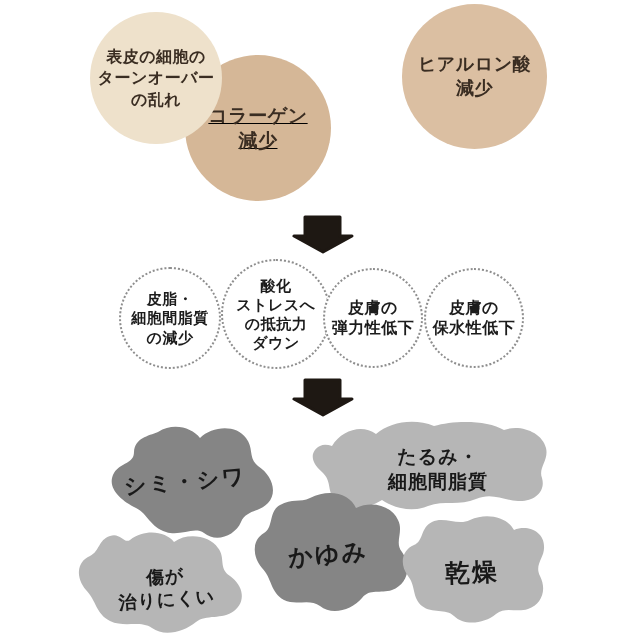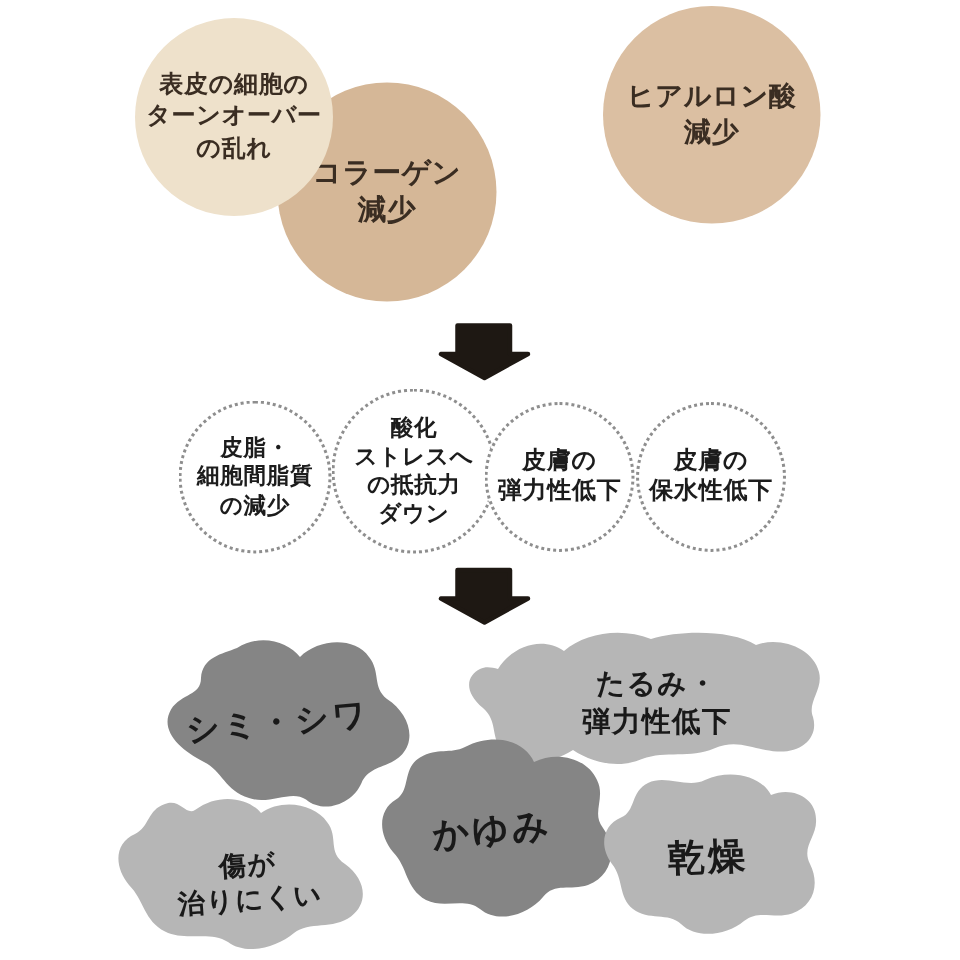--- a/index.html
+++ b/index.html
@@ -29,21 +29,21 @@
   .btext{
     position:absolute;white-space:pre-line;text-align:center;font-weight:bold;
     color:#191919;line-height:1.3;letter-spacing:2px;
   }
 </style>
 </head>
 <body>
 
 <div class="stage">
 
-  <div class="circle" style="left: 185px; top: 55px; width: 146px; height: 146px; background: rgb(213, 183, 151);">
+  <div class="circle" style="left: 185px; top: 55px; width: 146px; height: 146px; background: rgb(213, 183, 151); text-decoration: underline;">
     <div class="ctext" style="font-size:19px">コラーゲン
 減少</div>
   </div>
 
   <div class="circle" style="left: 402px; top: 4px; width: 145px; height: 145px; background: rgb(219, 191, 162);">
     <div class="ctext" style="font-size:18px">ヒアルロン酸
 減少</div>
   </div>
 
   <div class="circle" style="left: 90px; top: 12px; width: 132px; height: 132px; background: rgb(238, 225, 203);">
@@ -110,19 +110,19 @@
     <path d="M470,520 C488,512 508,518 514,530 C528,524 544,532 544,546
              C545,558 534,564 540,576 C547,590 542,604 528,609
              C516,613 506,606 496,614 C484,624 464,626 454,616
              C446,608 432,614 422,606 C412,598 416,586 408,576
              C399,564 402,550 414,545 C424,541 420,528 432,522
              C444,516 458,526 470,520 Z" fill="#b6b6b6"></path>
   </svg>
 
   <div class="btext" style="left:185px;top:482px;font-size:22px;transform:translate(-50%,-50%) rotate(-5deg)">シミ・シワ</div>
   <div class="btext" style="left:438px;top:470px;font-size:19px;letter-spacing:1px;transform:translate(-50%,-50%)">たるみ・
-弾力性低下</div>
+細胞間脂質</div>
   <div class="btext" style="left:328px;top:554px;font-size:24px;transform:translate(-50%,-50%) rotate(-5deg)">かゆみ</div>
   <div class="btext" style="left:166px;top:589px;font-size:18px;letter-spacing:1px;transform:translate(-50%,-50%) rotate(-4deg)">傷が
 治りにくい</div>
   <div class="btext" style="left:472px;top:572px;font-size:25px;transform:translate(-50%,-50%) rotate(-2deg)">乾燥</div>
 
 </div>
 
 </body></html>

